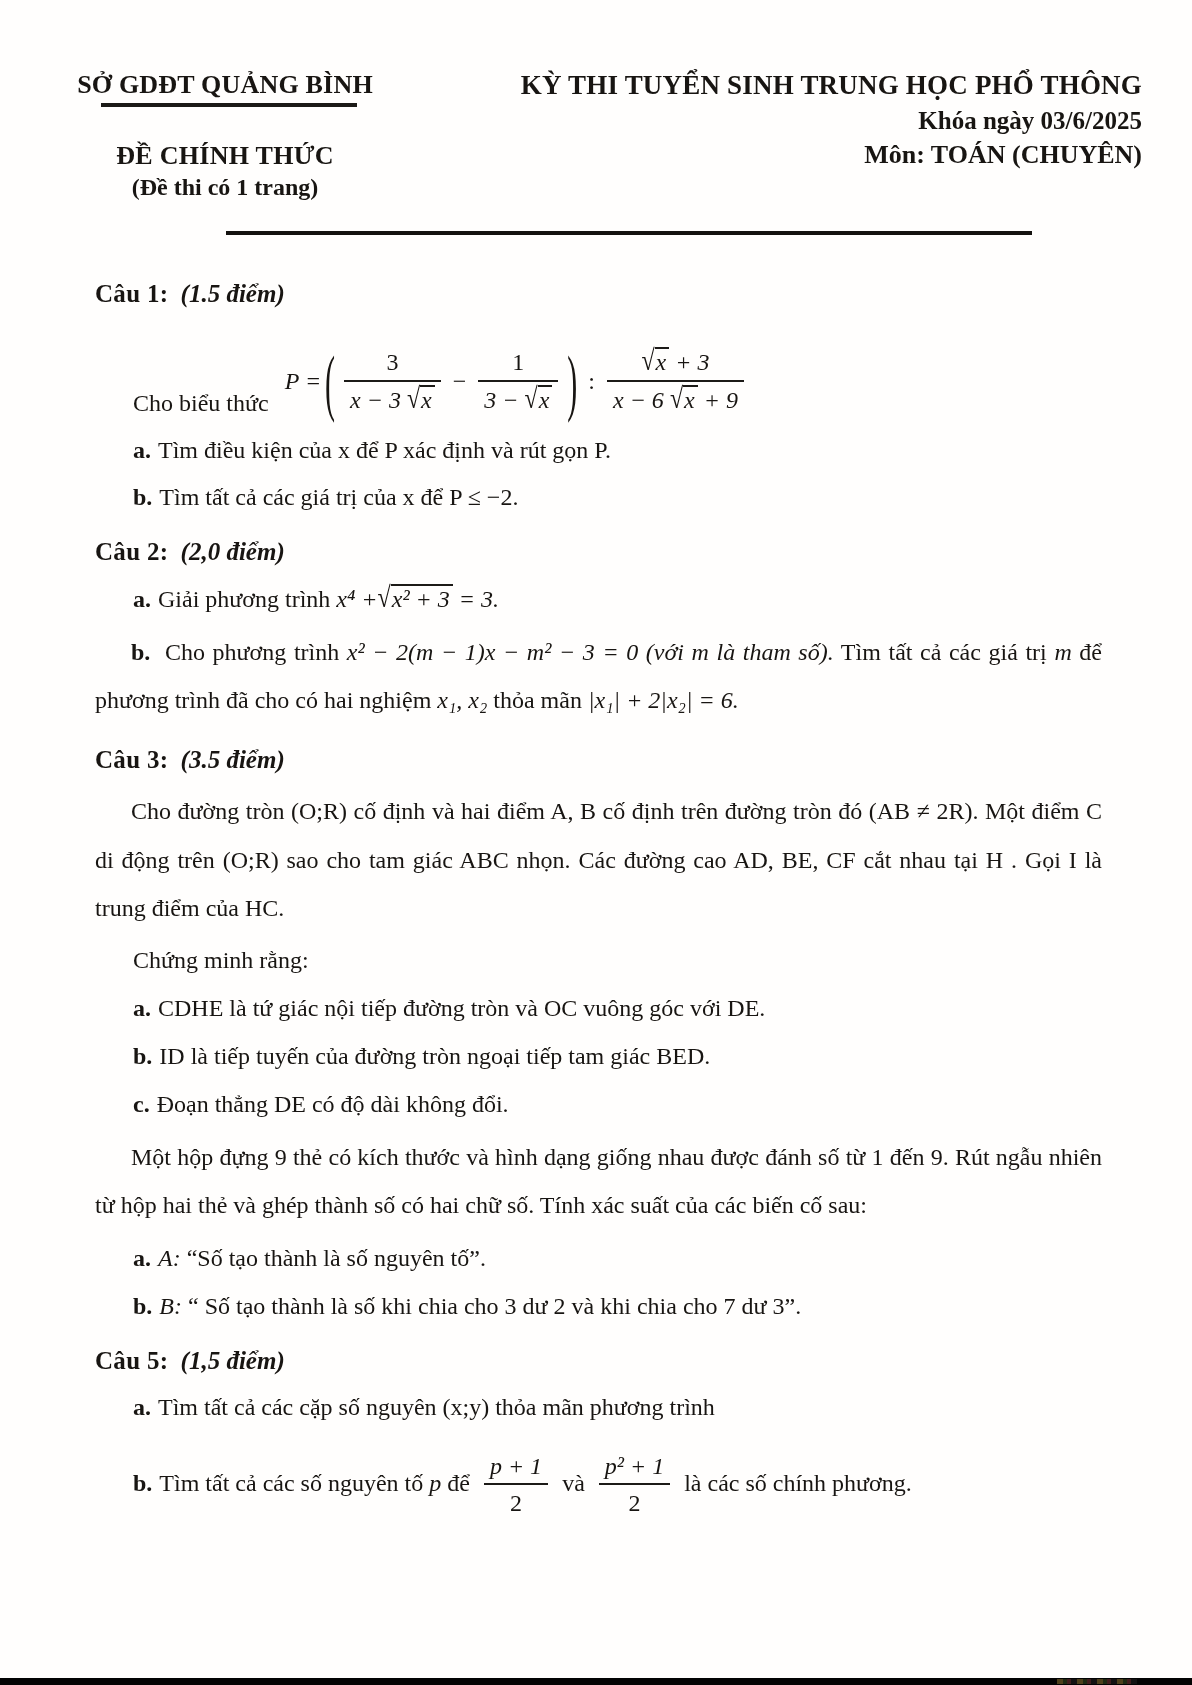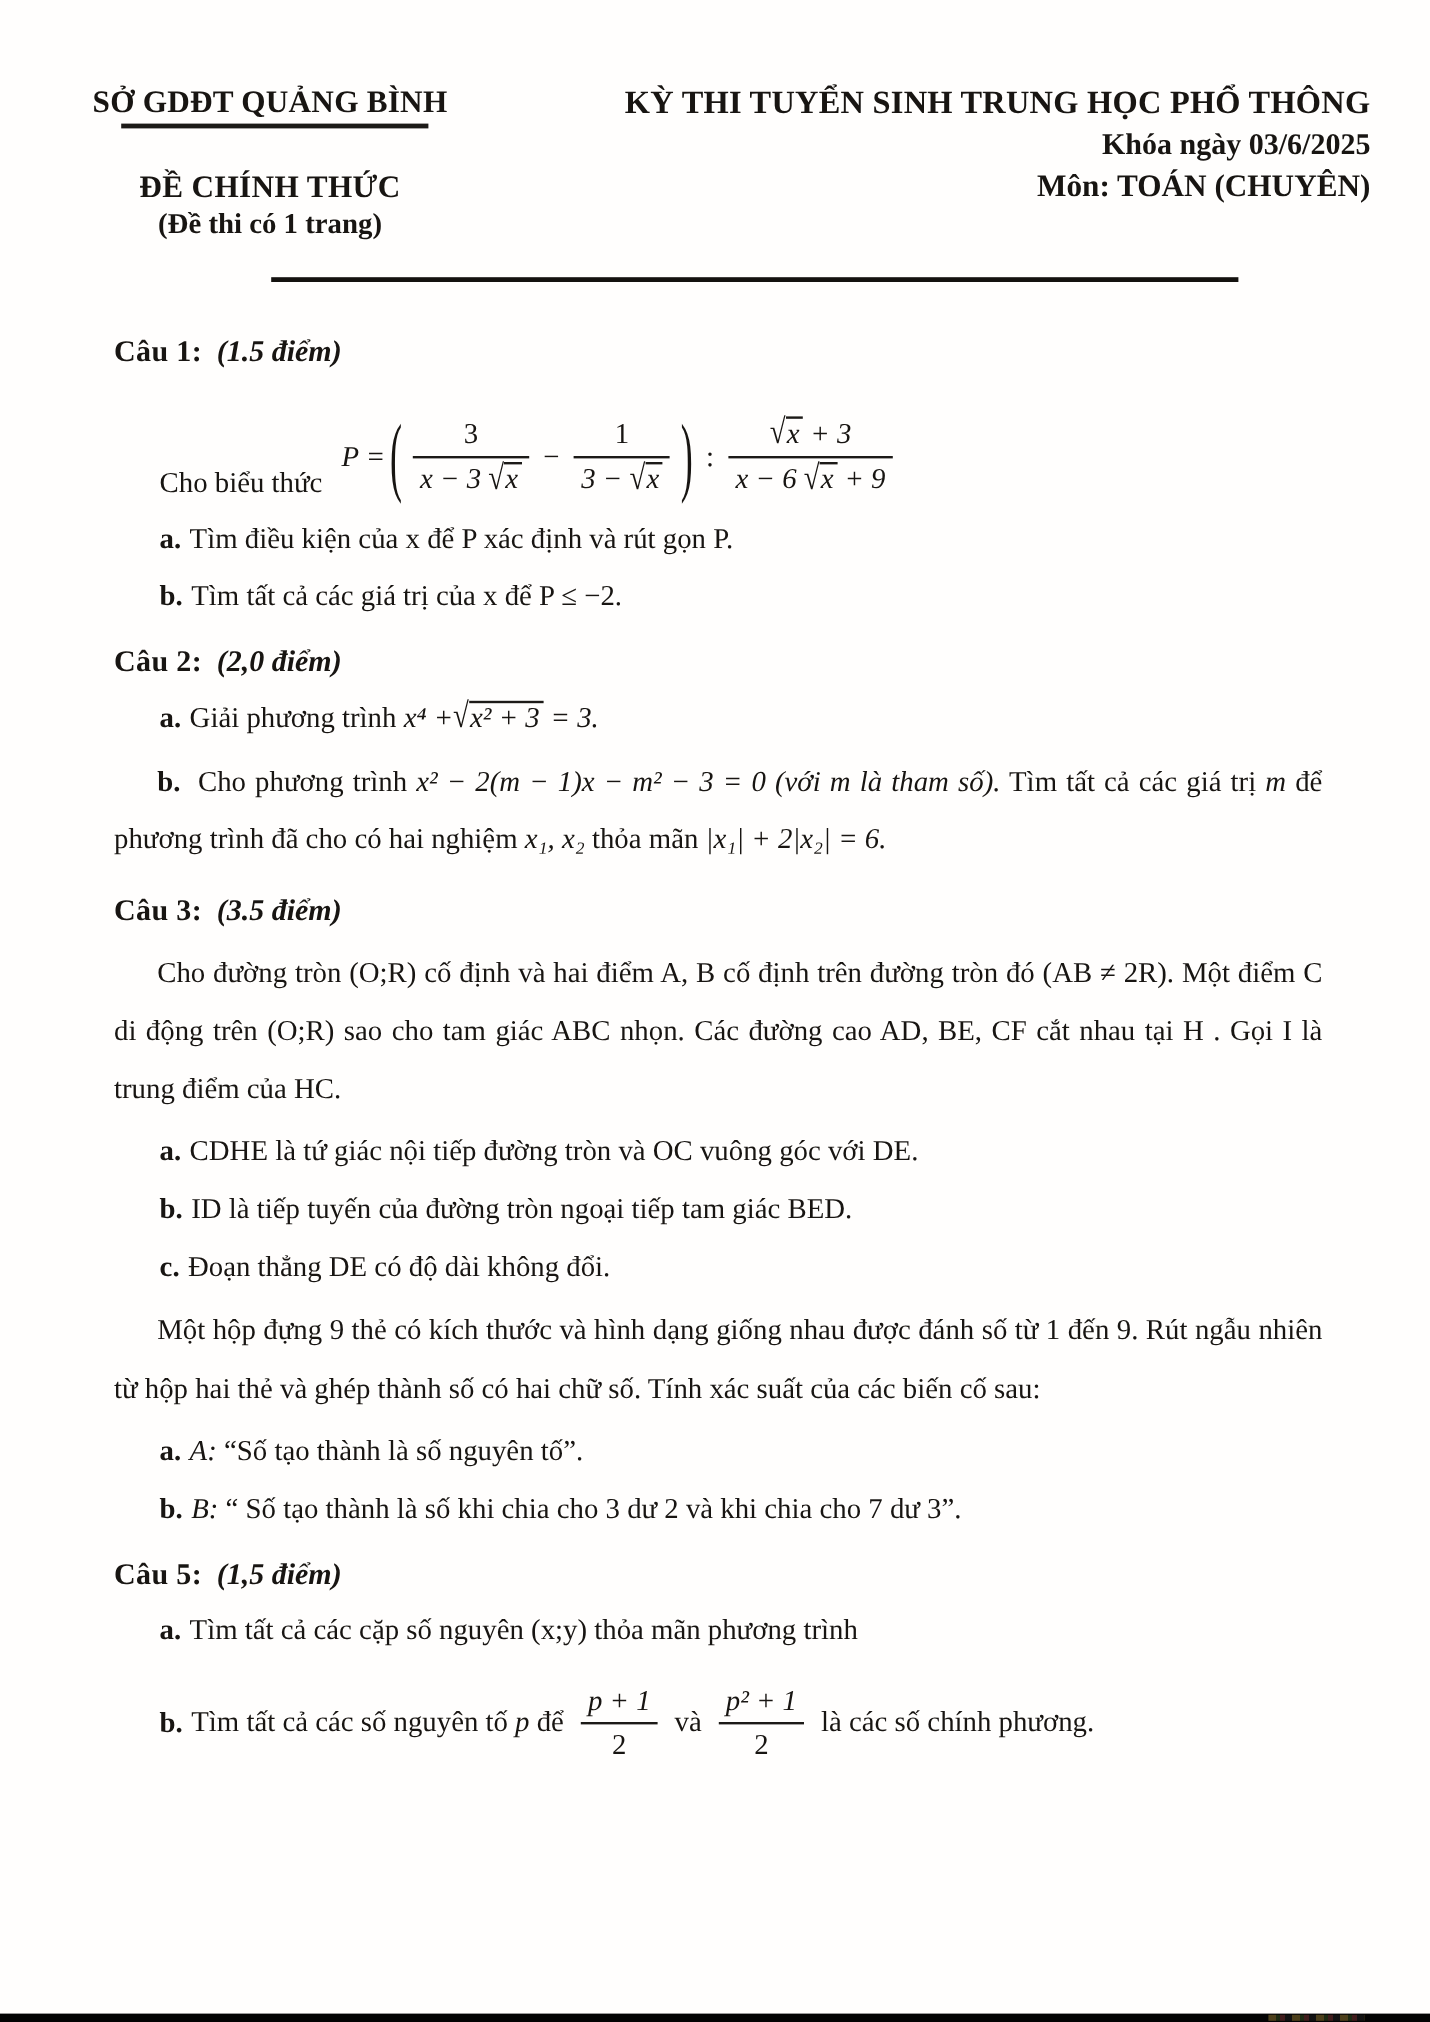--- a/index.html
+++ b/index.html
@@ -152,20 +152,21 @@
       <i>x₁, x₂</i>
       <span>thỏa mãn</span>
       <i>|x₁| + 2|x₂| = 6.</i>
     </p>
 
     <p class="qhead">
       <b>Câu 3:</b>
       <i class="pts">(3.5 điểm)</i>
     </p>
     <p class="wrap">Cho đường tròn (O;R) cố định và hai điểm A, B cố định trên đường tròn đó (AB ≠ 2R). Một điểm C di động trên (O;R) sao cho tam giác ABC nhọn. Các đường cao AD, BE, CF cắt nhau tại H . Gọi I là trung điểm của HC.</p>
+    <p class="item">Chứng minh rằng:</p>
     <p class="item">
       <b class="mk">a.</b><span>CDHE là tứ giác nội tiếp đường tròn và OC vuông góc với DE.</span>
     </p>
     <p class="item">
       <b class="mk">b.</b><span>ID là tiếp tuyến của đường tròn ngoại tiếp tam giác BED.</span>
     </p>
     <p class="item">
       <b class="mk">c.</b><span>Đoạn thẳng DE có độ dài không đổi.</span>
     </p>
 

